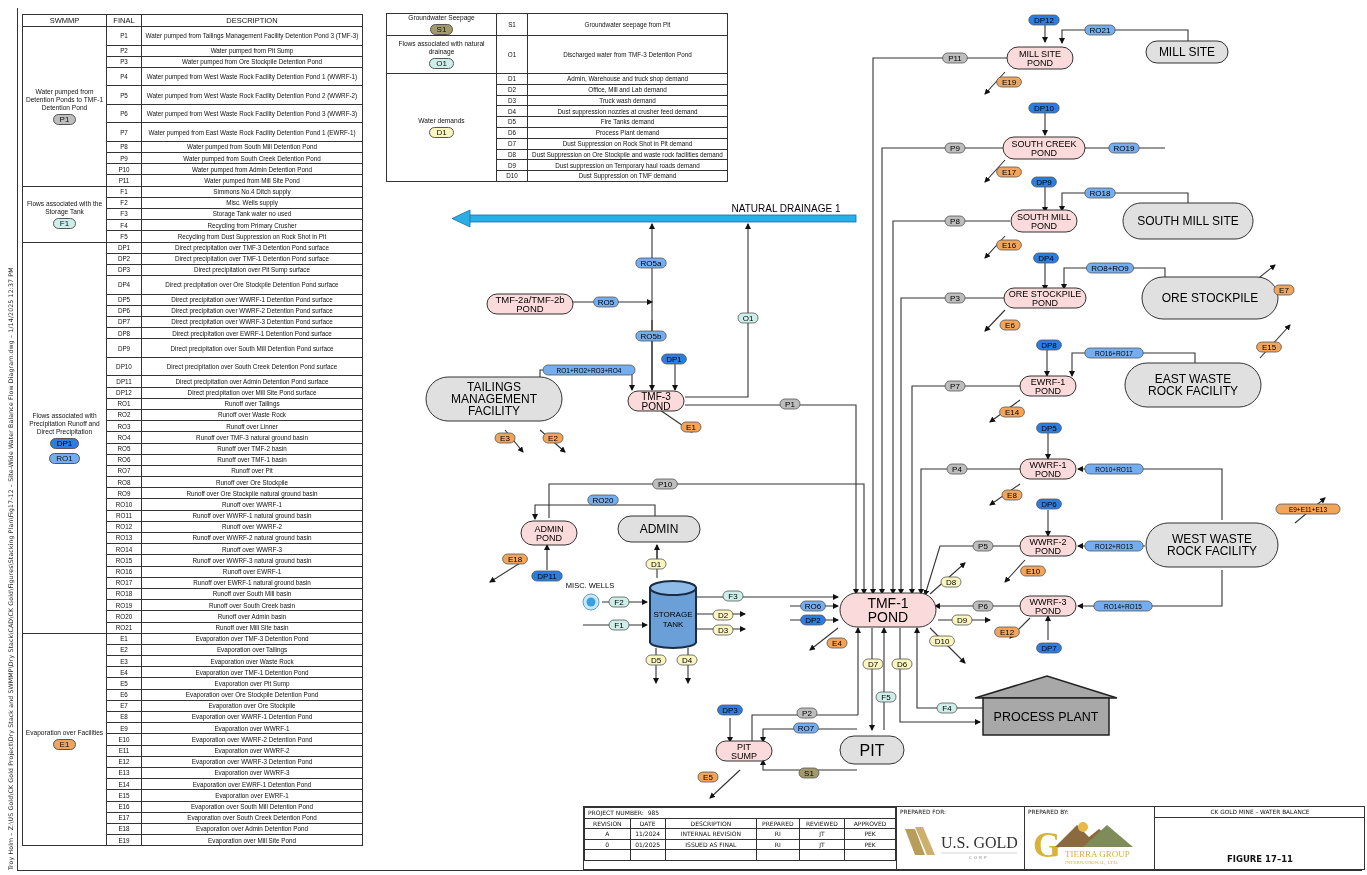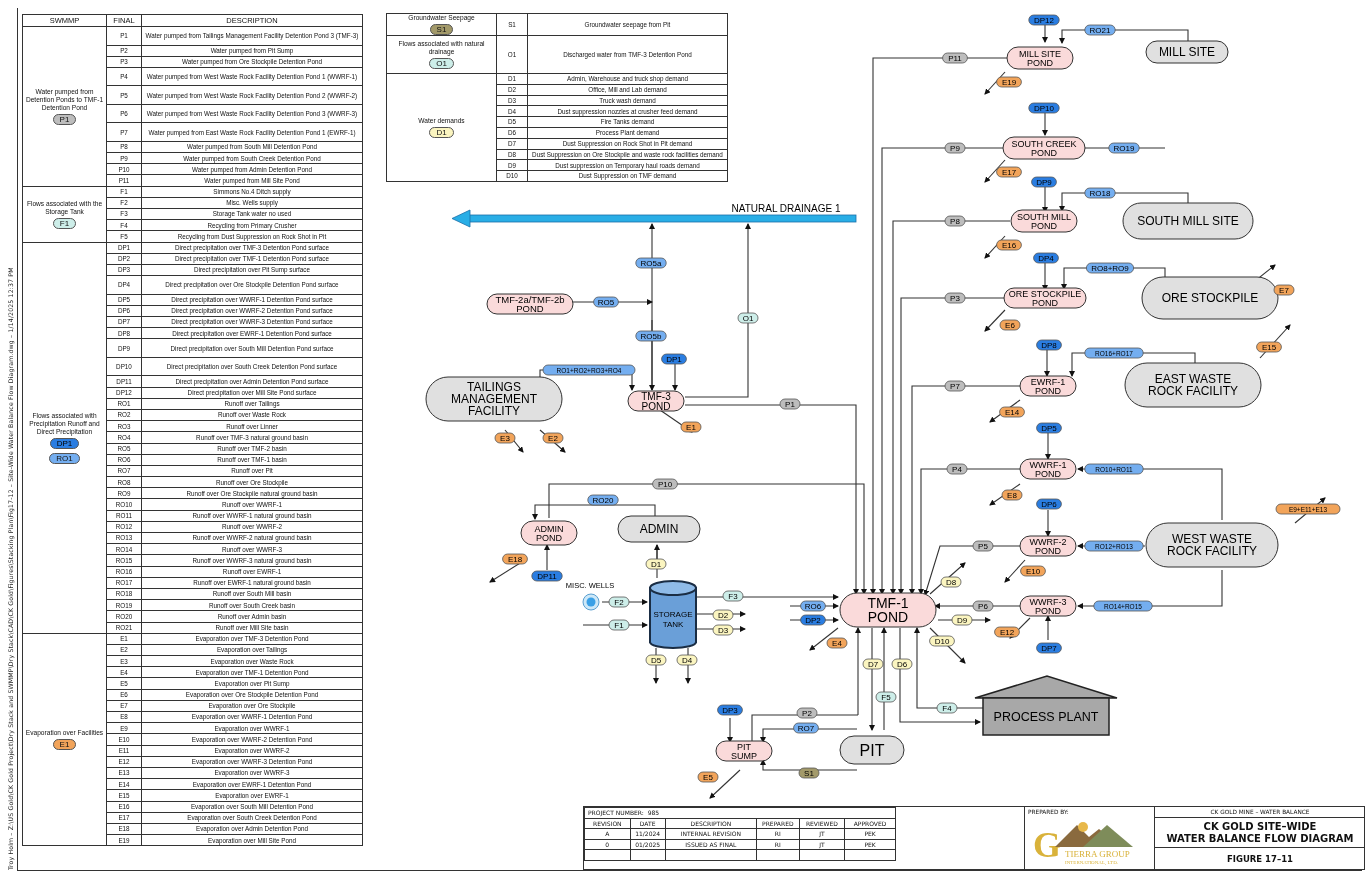--- a/index.html
+++ b/index.html
@@ -923,32 +923,38 @@
         <tr>
           <td></td>
           <td></td>
           <td></td>
           <td></td>
           <td></td>
           <td></td>
         </tr>
       </tbody>
     </table>
+  <div class="tb-cell" style="left:312px;width:128px;">
+    <div class="tb-label">PREPARED FOR:</div>
+    <svg width="128" height="62" style="position:absolute;left:0;top:0;">
+      <polygon points="8,22 18,22 28,48 18,48" fill="#b89d5a"></polygon>
+      <polygon points="18,20 26,20 38,48 30,48" fill="#cdb06d"></polygon>
+      <text x="44" y="41" font-family="Liberation Serif, serif" font-size="16" fill="#333">U.S. GOLD</text>
+      <line x1="44" y1="46" x2="120" y2="46" stroke="#bbb" stroke-width="0.6"></line>
+      <text x="72" y="52" font-family="Liberation Sans, sans-serif" font-size="4" fill="#888" letter-spacing="2">CORP</text>
+    </svg>
+  </div>
   <div class="tb-cell" style="left:440px;width:130px;">
     <div class="tb-label">PREPARED BY:</div>
     <svg width="130" height="62" style="position:absolute;left:0;top:0;">
       <text x="8" y="50" font-family="Liberation Serif, serif" font-size="36" fill="#d9b23a" font-weight="bold">G</text>
       <polygon points="30,40 52,18 64,30 74,22 96,40" fill="#8a6a3e"></polygon>
       <polygon points="58,40 82,18 108,40" fill="#7e8c5a"></polygon>
       <circle cx="58" cy="20" r="5" fill="#e8b84a"></circle>
       <text x="40" y="50" font-family="Liberation Serif, serif" font-size="9" fill="#d9b23a">TIERRA GROUP</text>
       <text x="40" y="57" font-family="Liberation Serif, serif" font-size="5" fill="#d9b23a">INTERNATIONAL, LTD.</text>
     </svg>
   </div>
   <div class="tb-cell" style="left:570px;width:210px;">
     <div style="position:absolute;left:0;top:0;width:210px;height:10px;border-bottom:1px solid #333;font-size:5.8px;text-align:center;line-height:10px;">CK GOLD MINE – WATER BALANCE</div>
-    <div style="position:absolute;left:0;top:11px;width:210px;height:30px;border-bottom:1px solid #333;font-size:10px;text-align:center;line-height:12px;padding-top:3px;box-sizing:border-box;font-weight:bold;">
-      <div>CK GOLD SITE–WIDE</div>
-      <div>WATER BALANCE FLOW DIAGRAM</div>
-    </div>
     <div style="position:absolute;left:0;top:42px;width:210px;height:20px;font-size:8.5px;text-align:center;line-height:20px;font-weight:bold;">FIGURE 17–11</div>
   </div>
 </div>
 
 </body></html>

